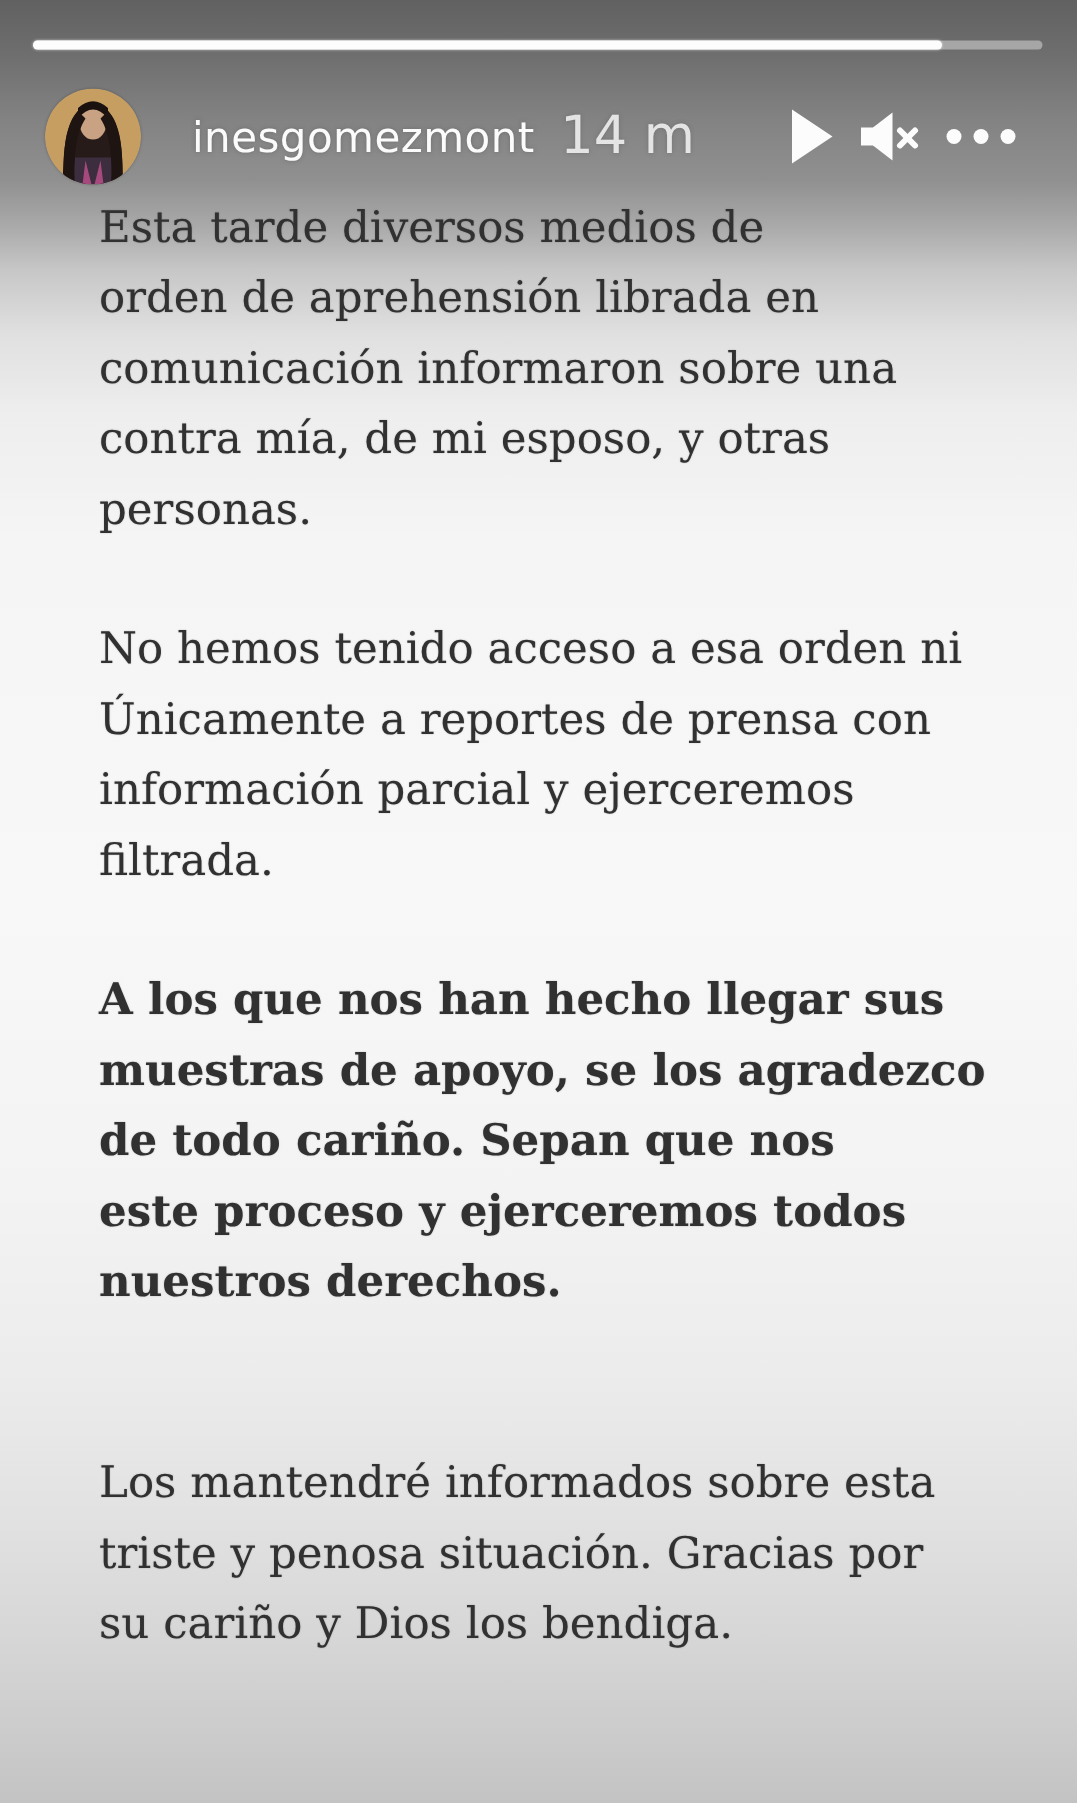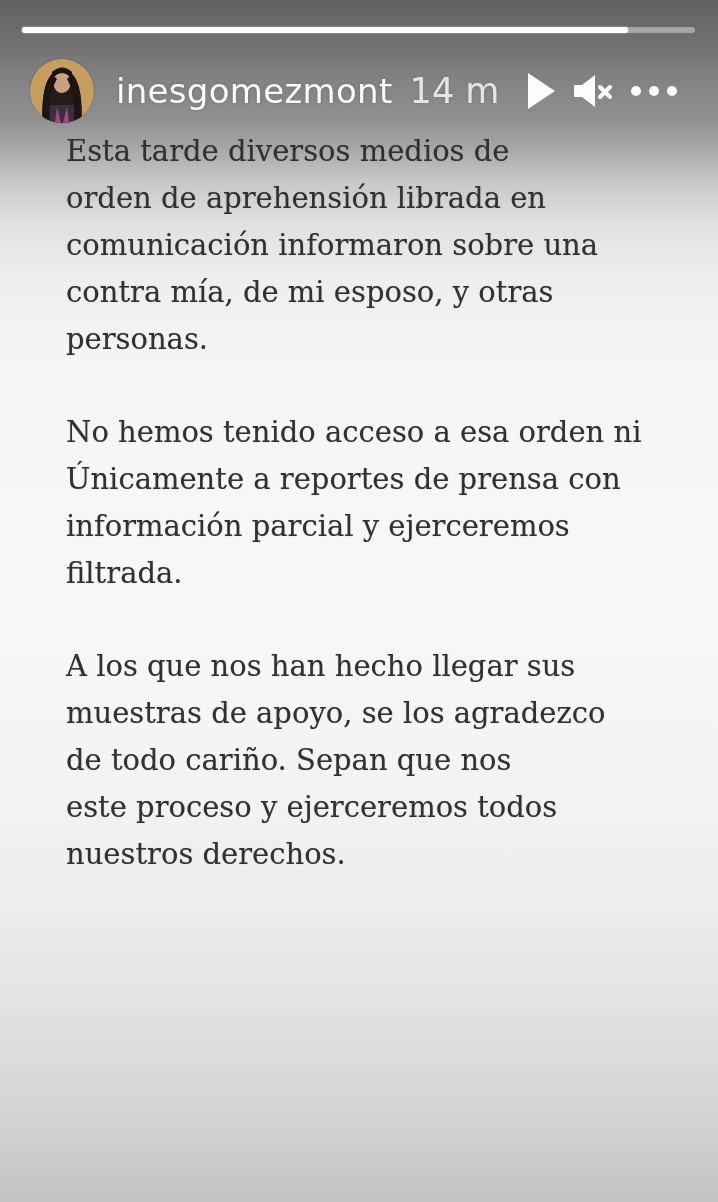--- a/index.html
+++ b/index.html
@@ -20,37 +20,37 @@
   }
   .progress-fill{height:100%;border-radius:3px;background:#fdfdfd;
     box-shadow:0 0 2px rgba(255,255,255,0.7);}
 
   
   .header{position:absolute;left:30px;top:57px;right:40px;height:68px;
     display:flex;align-items:center;}
   .avatar{width:64px;height:64px;border-radius:50%;overflow:hidden;flex:none;
     box-shadow:0 0 2px rgba(0,0,0,0.25);}
   .avatar svg{display:block;width:100%;height:100%;}
-  .username{margin-left:22px;font-size:34px;font-weight:400;color:#fbfbfb;
+  .username{margin-left:34px;font-size:28px;font-weight:400;color:#fbfbfb;
     text-shadow:0 0 3px rgba(90,90,90,0.55);letter-spacing:0.3px;}
   .timestamp{margin-left:17px;font-size:35px;color:rgba(255,255,255,0.80);
     text-shadow:0 0 3px rgba(90,90,90,0.45);}
   .header-spacer{flex:1;}
   .header-icons{display:flex;align-items:center;gap:17px;}
   .hicon{display:block;}
 
   
   .story-text{
     position:absolute;left:66px;top:128px;width:600px;
     font-family:"DejaVu Serif","Liberation Serif",serif;
     font-size:29px;line-height:47px;color:#313131;
     text-shadow:0 0 1px rgba(49,49,49,0.35);
   }
   .para{margin:0 0 46px 0;}
-  .para.gap-lg{margin-bottom:87px;}
+  .para.gap-lg{margin-bottom:87px;font-weight:bold;}
   .line{white-space:nowrap;}
 </style>
 </head>
 <body>
 
 <div class="stage">
 
   <div class="progress-track">
     <div class="progress-fill" style="width:90%;"></div>
   </div>
@@ -106,15 +106,20 @@
       <div class="line">información parcial y ejerceremos</div>
       <div class="line">filtrada.</div>
     </div>
     <div class="para gap-lg">
       <div class="line">A los que nos han hecho llegar sus</div>
       <div class="line">muestras de apoyo, se los agradezco</div>
       <div class="line">de todo cariño. Sepan que nos</div>
       <div class="line">este proceso y ejerceremos todos</div>
       <div class="line">nuestros derechos.</div>
     </div>
+    <div class="para">
+      <div class="line">Los mantendré informados sobre esta</div>
+      <div class="line">triste y penosa situación. Gracias por</div>
+      <div class="line">su cariño y Dios los bendiga.</div>
+    </div>
   </div>
 
 </div>
 
 </body></html>

